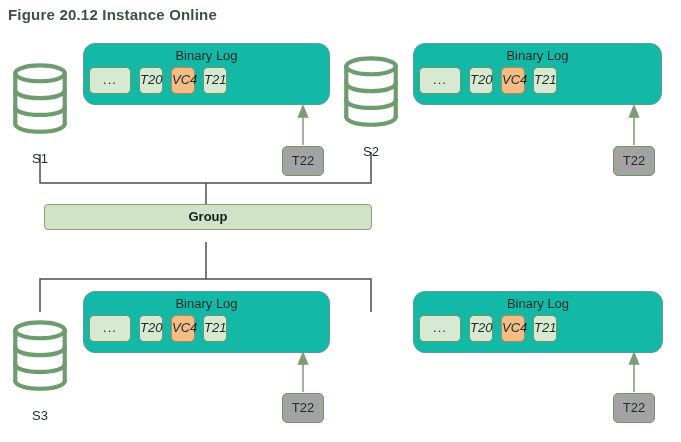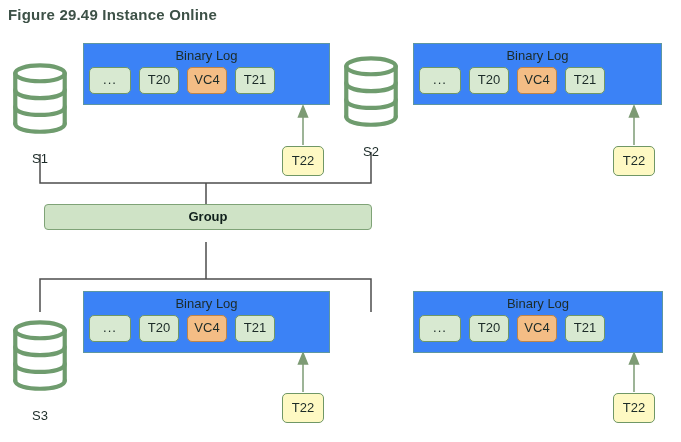--- a/index.html
+++ b/index.html
@@ -6,38 +6,38 @@
   .canvas{
     position:relative;width:681px;height:442px;background:#ffffff;
     font-family:"Liberation Sans",sans-serif;overflow:hidden;
   }
   .fig-title{
     position:absolute;left:8px;top:6px;
     font-size:15px;font-weight:bold;color:#3d5147;letter-spacing:.2px;
   }
   
   .binlog{
-    position:absolute;background:#3b82f6;border:1.5px solid #5e97a0;
-    border-radius:0;box-sizing:border-box;
+    position:absolute;background:#14b8a6;border:1.5px solid #5e97a0;
+    border-radius:12px;box-sizing:border-box;
   }
   .binlog-title{
     text-align:center;font-size:13px;color:#1c2b28;margin-top:4px;height:15px;
   }
   .cells{display:flex;gap:8px;padding:4px 0 0 5px;}
   .cell{
     height:27px;line-height:24px;text-align:center;font-size:13px;color:#1c2b28;
     background:#d8e9d1;border:1.5px solid #6f9766;border-radius:5px;box-sizing:border-box;
   }
   .cell.w-dots{width:42px;letter-spacing:1px;}
-  .cell.w-t{width:40px;}
+  .cell.w-t{width:24px;font-style:italic;}
   .cell.orange{background:#f4bd85;border-color:#bf8446;}
   
   .t22{
     position:absolute;width:42px;height:30px;line-height:27px;text-align:center;
-    font-size:13px;color:#1c2b28;background:#fef9c3;border:1.5px solid #6f9766;
+    font-size:13px;color:#1c2b28;background:#a3a3a3;border:1.5px solid #6f9766;
     border-radius:5px;box-sizing:border-box;
   }
   
   .group-box{
     position:absolute;left:44px;top:204px;width:328px;height:26px;
     background:#cfe3c6;border:1.5px solid #7fa377;border-radius:4px;
     text-align:center;font-size:13px;font-weight:bold;color:#10201c;
     line-height:23px;box-sizing:border-box;
   }
   
@@ -56,21 +56,21 @@
   #srv0{left:12px;top:63px;}
   #srv1{left:343px;top:56px;}
   #srv2{left:12px;top:320px;}
   #srv3{left:343px;top:312px;}
 </style>
 </head>
 <body>
 
 <div class="canvas">
 
-  <div class="fig-title">Figure 29.49 Instance Online</div>
+  <div class="fig-title">Figure 20.12 Instance Online</div>
 
   <svg class="overlay" width="681" height="442" viewBox="0 0 681 442">
 
     <path d="M40,154 V183 H371 V152" fill="none" stroke="#4d4d4d" stroke-width="1.5"></path>
     <path d="M206,183 V216" fill="none" stroke="#4d4d4d" stroke-width="1.5"></path>
 
     <path d="M206,242 V279" fill="none" stroke="#4d4d4d" stroke-width="1.5"></path>
     <path d="M40,312 V279 H371 V312" fill="none" stroke="#4d4d4d" stroke-width="1.5"></path>
 
     <g stroke="#7d9b74" fill="#7d9b74" stroke-width="1.5">

